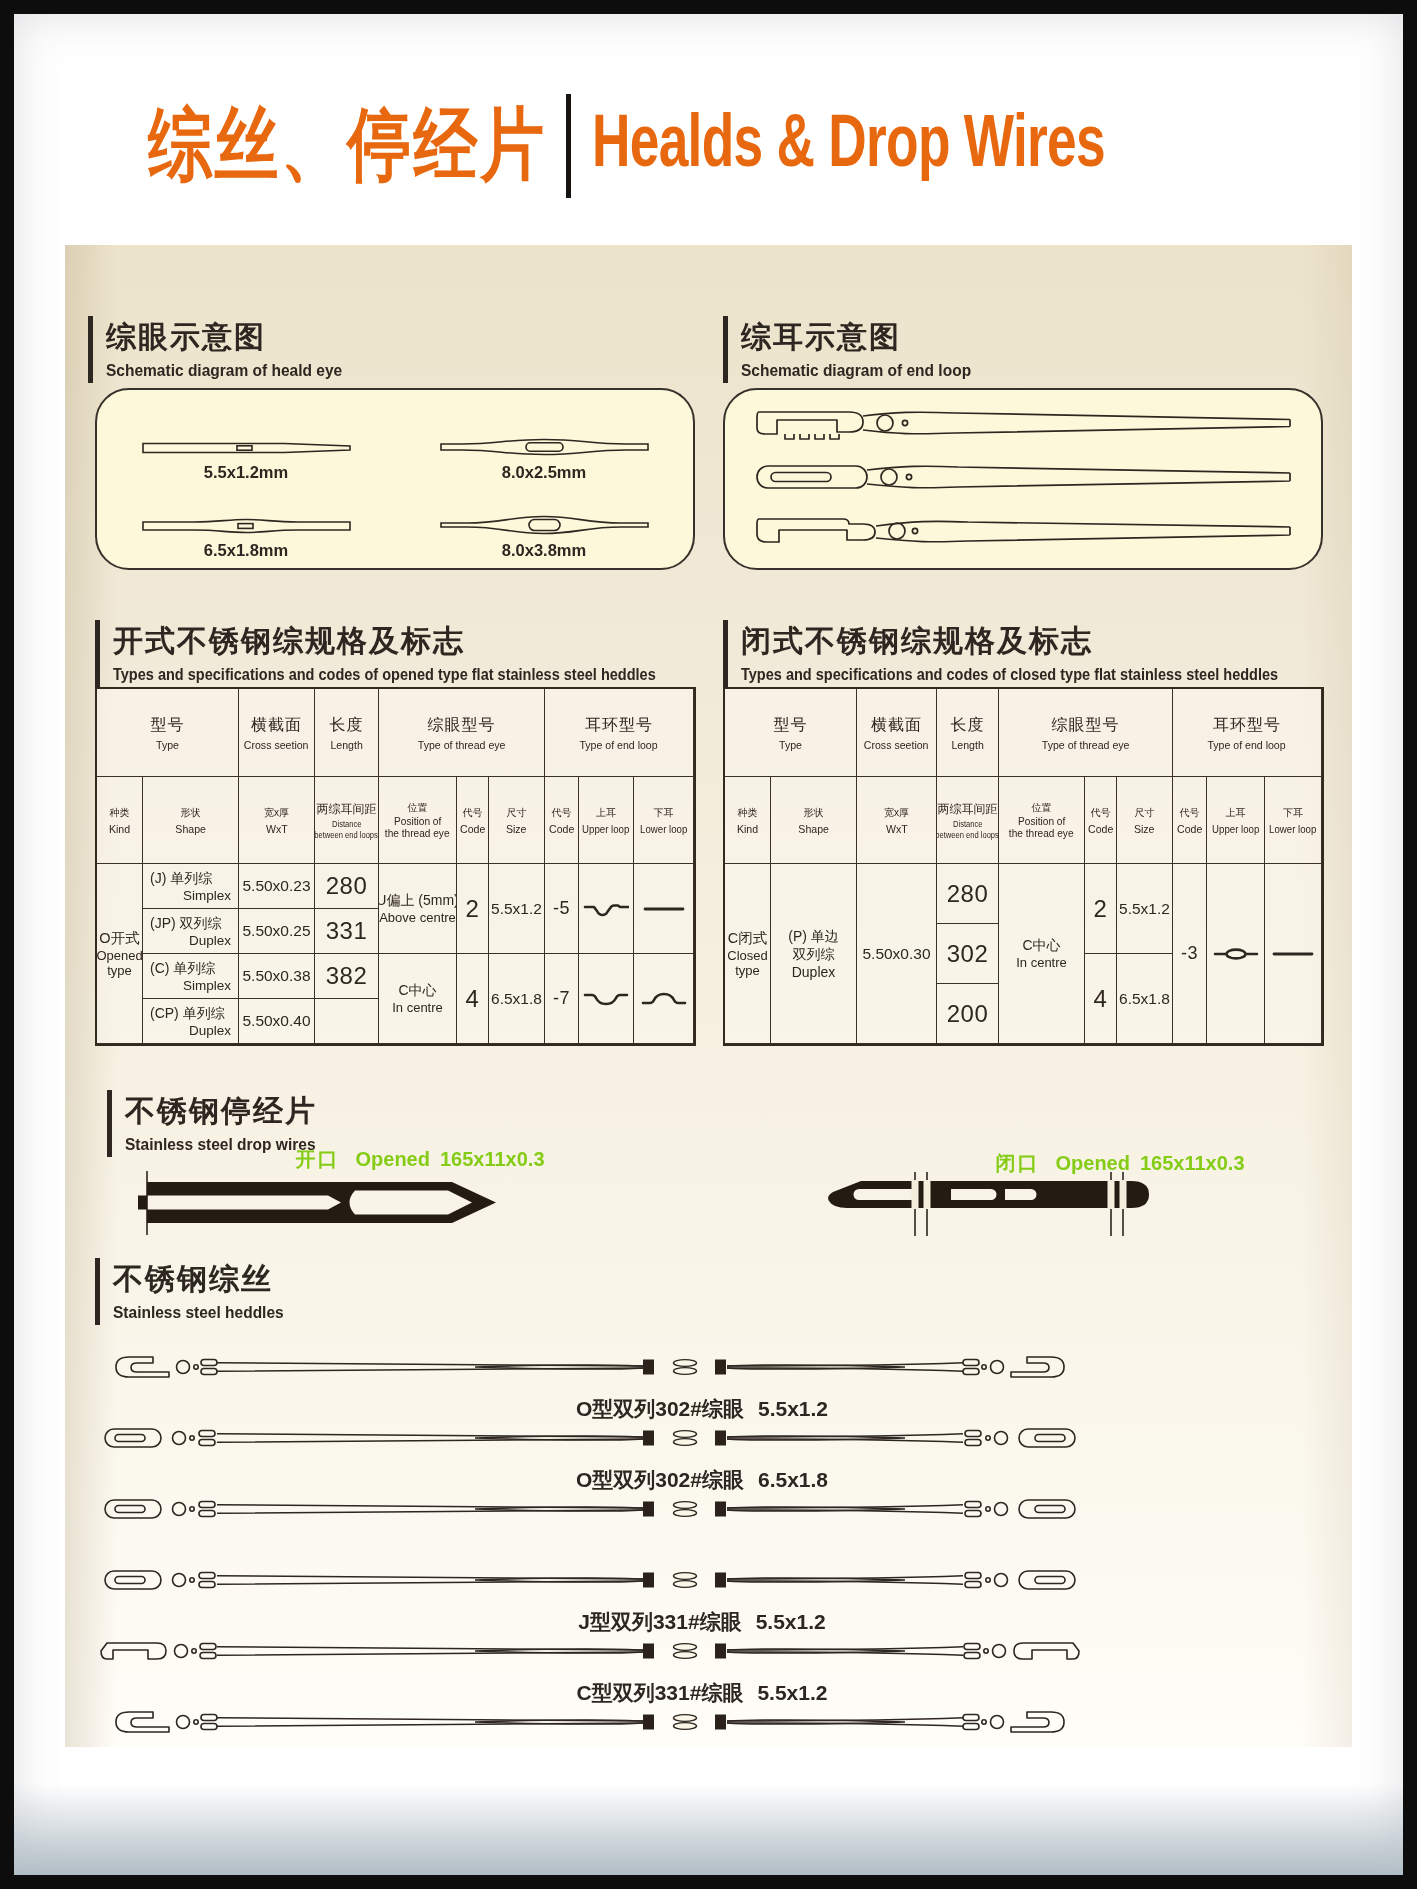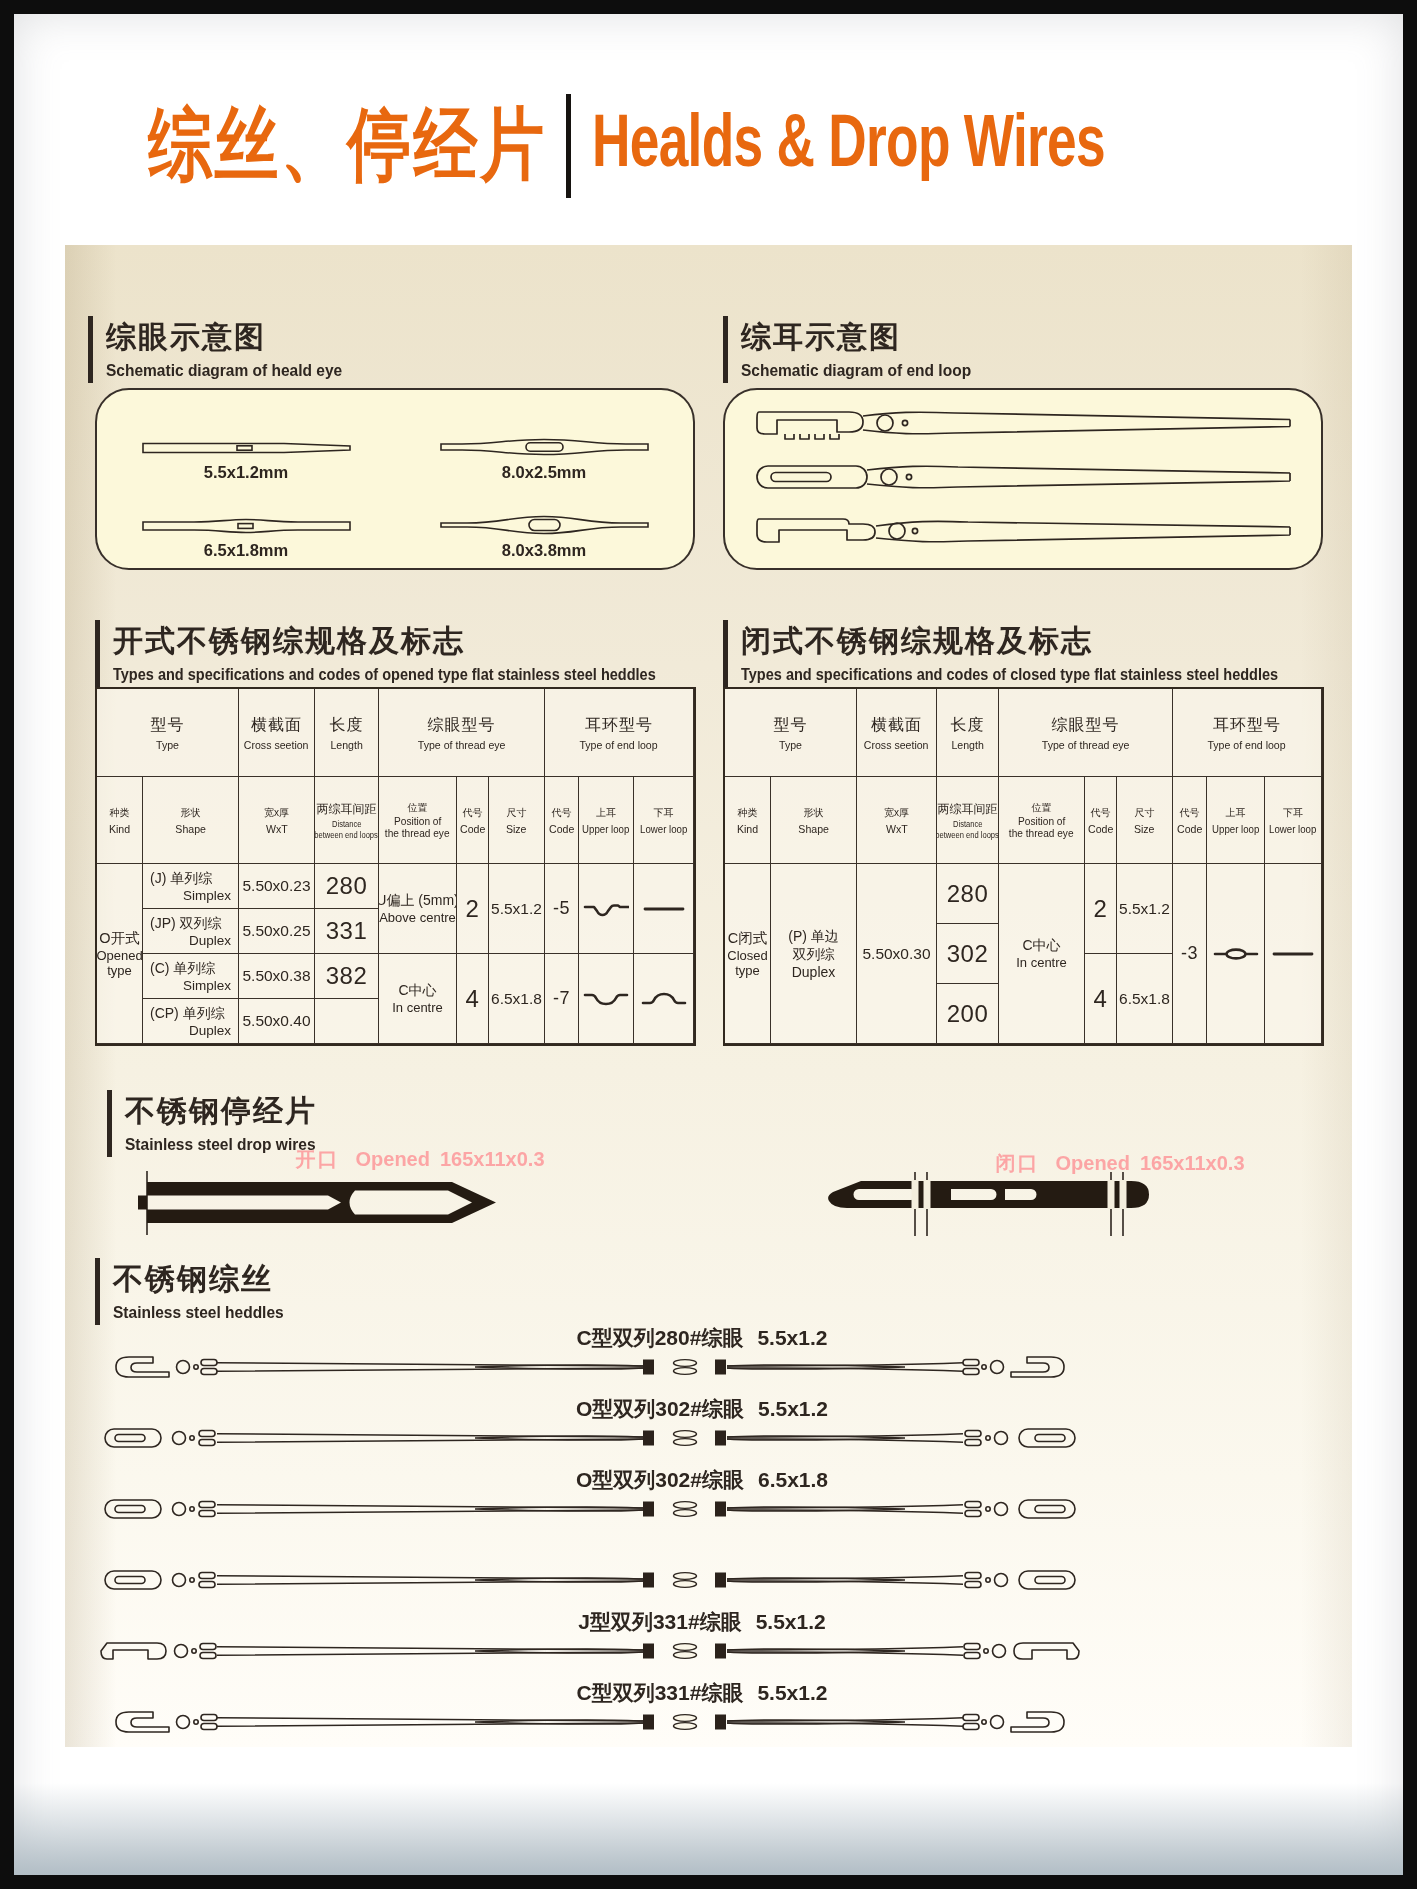--- a/index.html
+++ b/index.html
@@ -43,21 +43,21 @@
   .num{font-size:24px;letter-spacing:.5px;}
   .val{font-size:15.5px;white-space:nowrap;}
   .shape-cell{align-items:stretch;text-align:left;padding:2px 7px;}
   .shape-zh{display:block;font-size:14px;white-space:nowrap;}
   .shape-en{display:block;font-size:13.5px;text-align:right;white-space:nowrap;}
   .kind-zh{display:block;font-size:14.5px;white-space:nowrap;}
   .kind-en{display:block;font-size:13px;white-space:nowrap;}
   .pos-zh{display:block;font-size:14px;white-space:nowrap;}
   .pos-en{display:block;font-size:13px;white-space:nowrap;}
   
-  .dw-label{position:absolute;color:#fca5a5;font-weight:bold;white-space:nowrap;font-size:20px;}
+  .dw-label{position:absolute;color:#84cc16;font-weight:bold;white-space:nowrap;font-size:20px;}
   .dw-label .z{letter-spacing:2px;}
   .dw-label .e{margin-left:16px;}
   .dw-label .s{margin-left:10px;}
   
   .hed-rows{position:absolute;left:95px;top:1322px;width:990px;}
   .hed-row{position:relative;height:71px;}
   .hed-label{position:absolute;left:0;top:2px;width:100%;text-align:center;transform:translateX(112px);
         font-size:21px;font-weight:bold;color:#2e2620;white-space:nowrap;}
   .hed-label .sz{margin-left:14px;}
   .hed-svg{position:absolute;left:0;top:26px;}
@@ -543,22 +543,20 @@
     </g>
   </svg>
 
   <div class="sec-head" style="left:95px;top:1258px;">
     <span class="sh-zh">不锈钢综丝</span>
     <span class="sh-en">Stainless steel heddles</span>
   </div>
 
   <div class="hed-rows">
     <div class="hed-row">
-      <div class="hed-label">
-        <span>C型双列280#综眼</span><span class="sz">5.5x1.2</span></div>
       <svg class="hed-svg" width="990" height="38" viewBox="0 0 990 36">
         <use href="#sym-hed-body"></use>
           <use href="#sym-end-c" width="130" height="36"></use>
         <use href="#sym-end-c" width="130" height="36" transform="translate(990,0) scale(-1,1)"></use>
       </svg>
     </div>
     <div class="hed-row">
       <div class="hed-label">
         <span>O型双列302#综眼</span><span class="sz">5.5x1.2</span></div>
       <svg class="hed-svg" width="990" height="38" viewBox="0 0 990 36">

